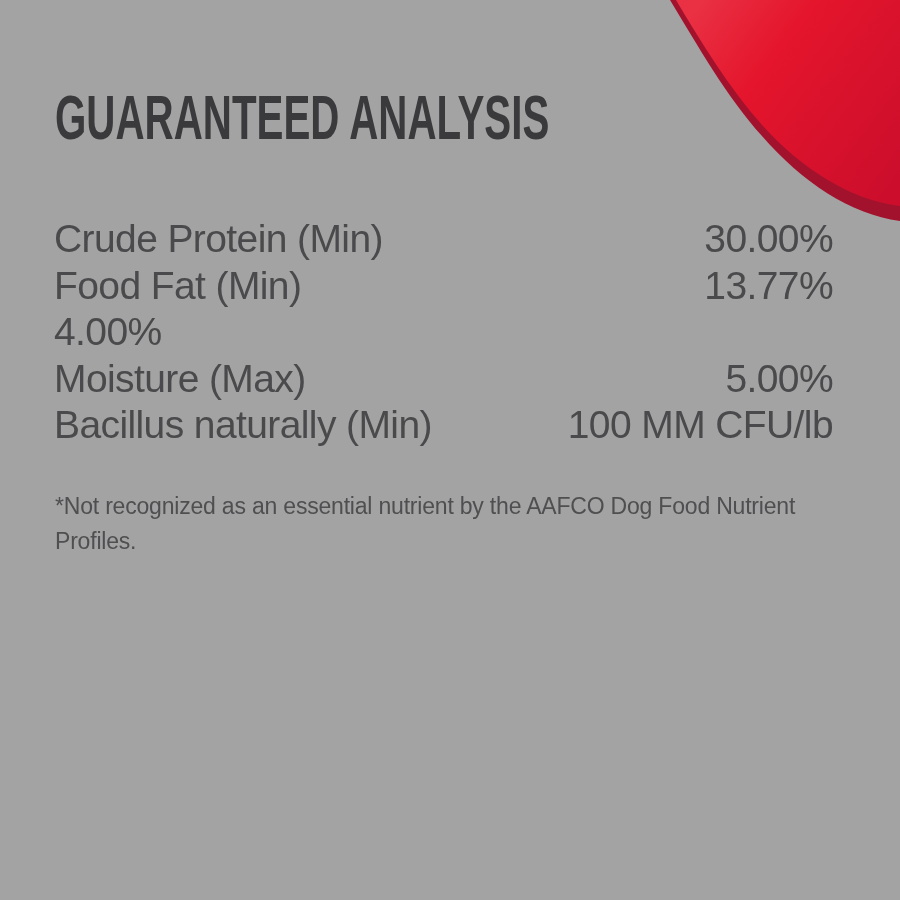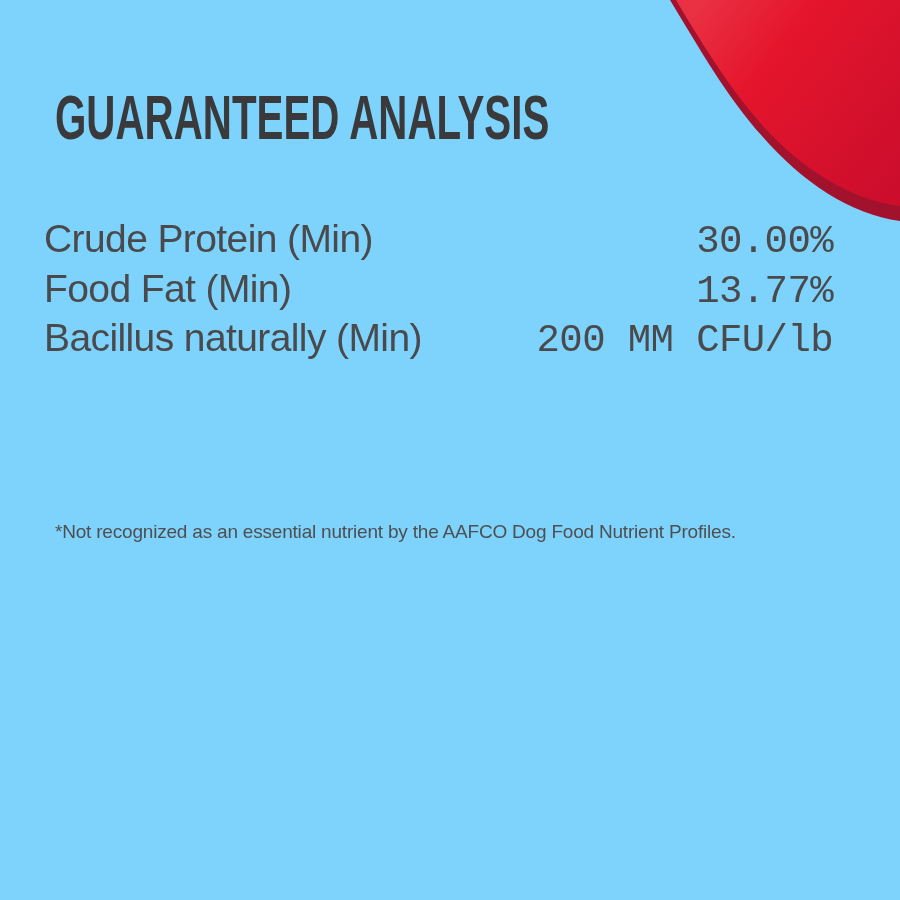--- a/index.html
+++ b/index.html
@@ -4,21 +4,21 @@
 <style>
   html, body {
     margin: 0;
     padding: 0;
     background: #ffffff;
   }
   .canvas {
     position: relative;
     width: 900px;
     height: 900px;
-    background: #7dd3fc;
+    background: #a3a3a3;
     overflow: hidden;
     font-family: "Liberation Sans", sans-serif;
     color: #4a4a4c;
   }
   .swoosh {
     position: absolute;
     top: 0;
     right: 0;
     width: 232px;
     height: 230px;
@@ -32,48 +32,46 @@
     font-weight: bold;
     line-height: 63px;
     letter-spacing: 0px;
     color: #3a3a3c;
     transform: scaleX(0.64);
     transform-origin: left center;
     white-space: nowrap;
   }
   .analysis {
     position: absolute;
-    left: 44px;
+    left: 54px;
     right: 67px;
     top: 216px;
   }
   .analysis-row {
     display: flex;
     justify-content: space-between;
     align-items: baseline;
     font-size: 39px;
     line-height: 46.5px;
     letter-spacing: -0.6px;
     color: #4a4a4c;
     white-space: nowrap;
   }
   .analysis-row .value {
     text-align: left;
-    font-family: Liberation Mono, monospace;
   }
   .footnote {
     position: absolute;
     left: 55px;
     top: 489px;
-    font-size: 19px;
+    font-size: 23px;
     line-height: 35px;
     letter-spacing: -0.2px;
     color: #4f4f51;
     width: 790px;
-    margin-top: 25px;
   }
 </style>
 </head>
 <body>
 
 <div class="canvas">
 
   <svg class="swoosh" viewBox="0 0 232 230" xmlns="http://www.w3.org/2000/svg" aria-hidden="true">
     <defs>
       <linearGradient id="redGrad" x1="0" y1="0.15" x2="1" y2="0.85">
@@ -91,24 +89,29 @@
   <div class="analysis">
     <div class="analysis-row">
       <span class="label">Crude Protein (Min)</span>
       <span class="value">30.00%</span>
     </div>
     <div class="analysis-row">
       <span class="label">Food Fat (Min)</span>
       <span class="value">13.77%</span>
     </div>
     <div class="analysis-row">
+      <span class="value">4.00%</span>
+    </div>
+    <div class="analysis-row">
+      <span class="label">Moisture (Max)</span>
+      <span class="value">5.00%</span>
     </div>
     <div class="analysis-row">
       <span class="label">Bacillus naturally (Min)</span>
-      <span class="value">200 MM CFU/lb</span>
+      <span class="value">100 MM CFU/lb</span>
     </div>
   </div>
 
   <div class="footnote">
     <div>*Not recognized as an essential nutrient by the AAFCO Dog Food Nutrient Profiles.</div>
   </div>
 
 </div>
 
 </body></html>

